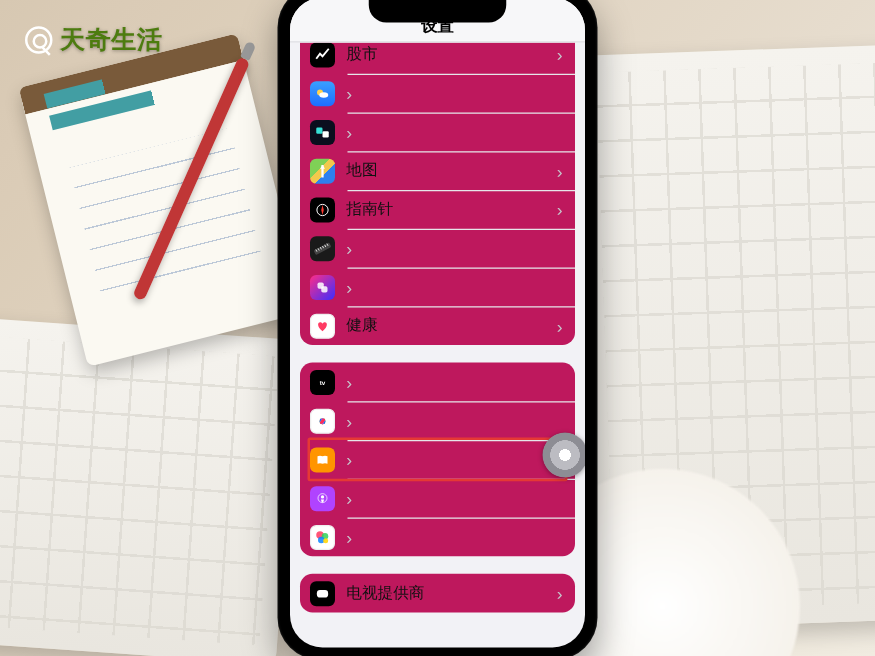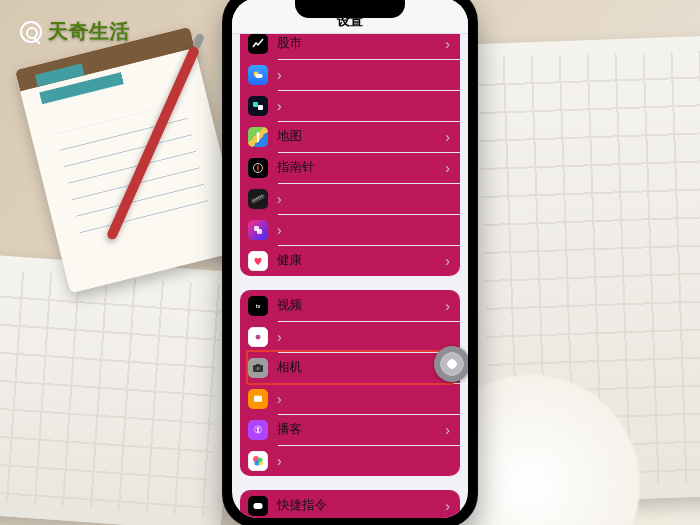--- a/index.html
+++ b/index.html
@@ -295,68 +295,55 @@
         </div>
       </div>
 
       <div class="group" style="position:relative">
         <div class="row">
           <span class="app-icon ic-tv">
             <svg width="12" height="12" viewBox="0 0 12 12">
                 <text x="6" y="8" text-anchor="middle" font-size="5" fill="#fff" font-weight="700">tv</text>
               </svg>
           </span>
-          <span class="label">视频</span>
           <span class="chev">›</span>
         </div>
         <div class="row">
           <span class="app-icon ic-photos">
             <svg width="14" height="14" viewBox="0 0 14 14">
                 <g transform="translate(7 7)">
                   <ellipse rx="2.6" ry="1.2" fill="#ff3b30" transform="rotate(0)"></ellipse>
                   <ellipse rx="2.6" ry="1.2" fill="#ff9500" transform="rotate(45)"></ellipse>
                   <ellipse rx="2.6" ry="1.2" fill="#ffcc00" transform="rotate(90)"></ellipse>
                   <ellipse rx="2.6" ry="1.2" fill="#34c759" transform="rotate(135)"></ellipse>
                   <ellipse rx="2.6" ry="1.2" fill="#5ac8fa" transform="rotate(180)"></ellipse>
                   <ellipse rx="2.6" ry="1.2" fill="#007aff" transform="rotate(225)"></ellipse>
                   <ellipse rx="2.6" ry="1.2" fill="#af52de" transform="rotate(270)"></ellipse>
                   <ellipse rx="2.6" ry="1.2" fill="#ff2d55" transform="rotate(315)"></ellipse>
                 </g>
               </svg>
           </span>
           <span class="chev">›</span>
         </div>
         <div class="row">
-          <span class="app-icon ic-camera">
-            <svg width="12" height="12" viewBox="0 0 12 12">
-                <rect x="1" y="3" width="10" height="7" rx="1.2" fill="#333"></rect>
-                <circle cx="6" cy="6.5" r="2.2" fill="#666" stroke="#222" stroke-width=".6"></circle>
-                <rect x="4" y="2" width="4" height="2" rx=".6" fill="#333"></rect>
-              </svg>
-          </span>
-          <span class="label">相机</span>
-          <span class="chev">›</span>
-        </div>
-        <div class="row">
           <span class="app-icon ic-books">
             <svg width="12" height="12" viewBox="0 0 12 12">
                 <path d="M2 3 Q4 2 6 3 Q8 2 10 3 L10 9 Q8 8 6 9 Q4 8 2 9 Z" fill="#fff"></path>
               </svg>
           </span>
           <span class="chev">›</span>
         </div>
         <div class="row">
           <span class="app-icon ic-podcasts">
             <svg width="12" height="12" viewBox="0 0 12 12">
                 <circle cx="6" cy="4.5" r="1.3" fill="#fff"></circle>
                 <path d="M4.7 6.5 Q6 12 7.3 6.5 Z" fill="#fff"></path>
                 <circle cx="6" cy="5.5" r="3.6" fill="none" stroke="#fff" stroke-width=".8" opacity=".7"></circle>
               </svg>
           </span>
-          <span class="label">播客</span>
           <span class="chev">›</span>
         </div>
         <div class="row">
           <span class="app-icon ic-gamecenter">
             <svg width="14" height="14" viewBox="0 0 14 14">
                 <circle cx="5" cy="5" r="3" fill="#ff375f" opacity=".85"></circle>
                 <circle cx="9" cy="6" r="2.6" fill="#30d158" opacity=".85"></circle>
                 <circle cx="6" cy="9" r="2.6" fill="#0a84ff" opacity=".85"></circle>
                 <circle cx="9.5" cy="9.5" r="2" fill="#ffd60a" opacity=".9"></circle>
               </svg>
@@ -367,21 +354,21 @@
         <div class="highlight" style="top:60px"></div>
       </div>
 
       <div class="group">
         <div class="row">
           <span class="app-icon ic-tvprovider">
             <svg width="12" height="12" viewBox="0 0 12 12">
                 <rect x="1.5" y="3" width="9" height="6" rx="2.5" fill="#fff"></rect>
               </svg>
           </span>
-          <span class="label">快捷指令</span>
+          <span class="label">电视提供商</span>
           <span class="chev">›</span>
         </div>
       </div>
 
     </div>
 
     <div class="assistive"></div>
   </div>
 </div>
 

